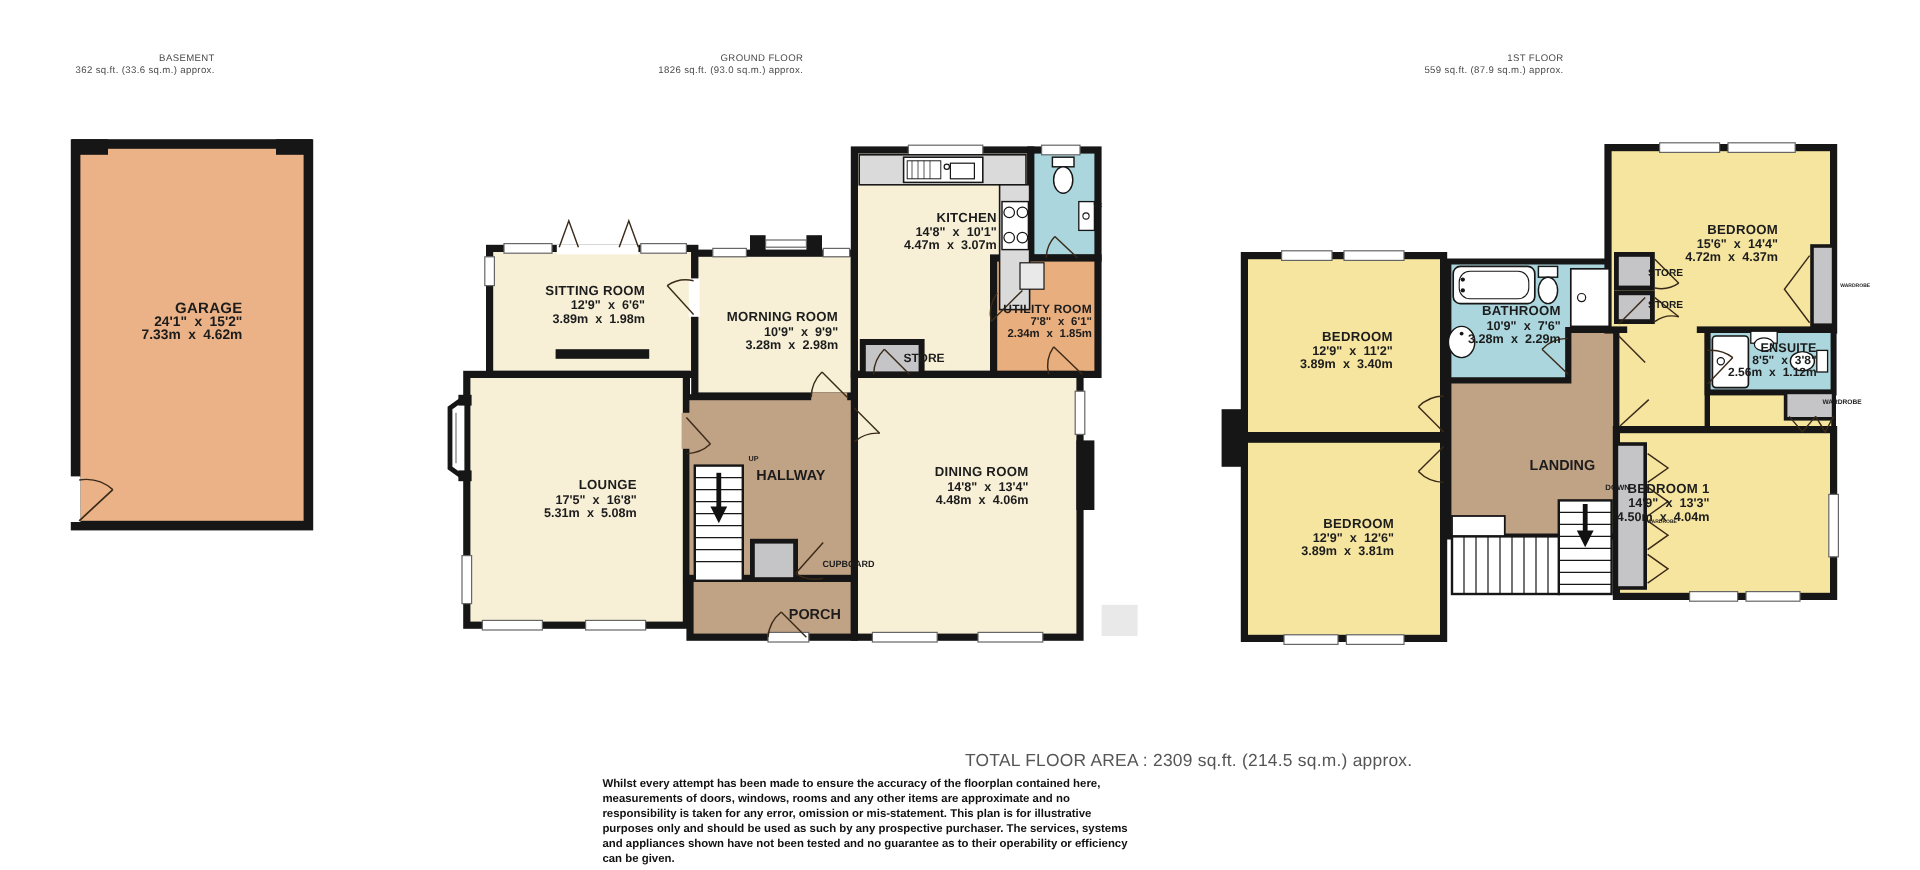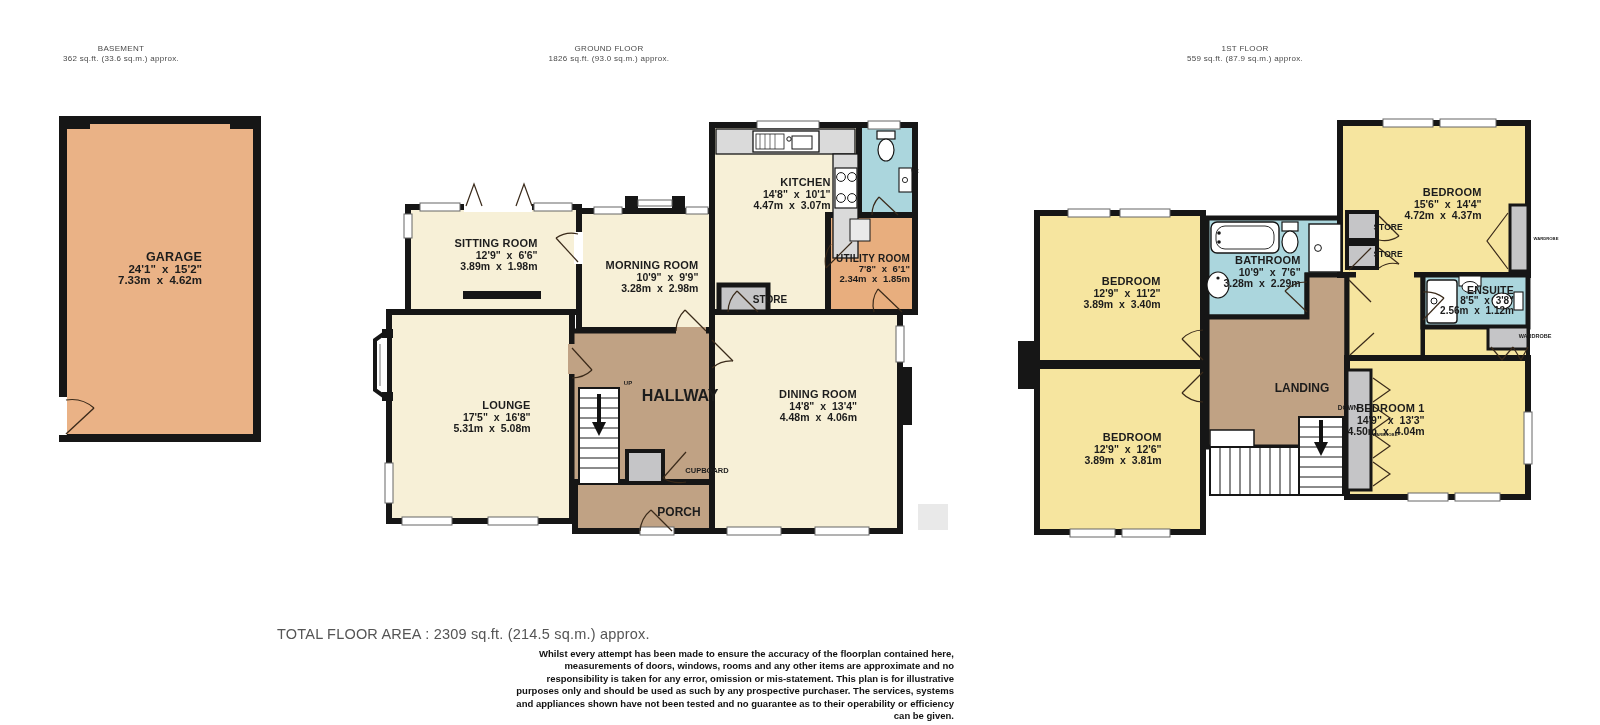--- a/index.html
+++ b/index.html
@@ -10,26 +10,26 @@
   .rl{position:absolute;transform:translate(-50%,-50%);text-align:right;color:#1c1c1c;
       white-space:nowrap;line-height:11.5px;z-index:5;}
   .rl .rn{font-weight:bold;font-size:11px;letter-spacing:.2px;}
   .rl .rd{font-weight:bold;font-size:10.5px;word-spacing:3px;}
   .rl.big .rn{font-size:12.5px;}
   .rl.big .rd{font-size:11.5px;}
   
   .sl{position:absolute;transform:translate(-50%,-50%);font-weight:bold;color:#1c1c1c;
       white-space:nowrap;z-index:5;margin-left:27px;}
   
-  .ft{position:absolute;transform:translateX(-50%);text-align:center;color:#4a4a4a;
+  .ft{position:absolute;transform:translateX(-50%);text-align:right;color:#4a4a4a;
       font-size:8px;line-height:9.5px;letter-spacing:.3px;z-index:5;}
   
-  .total{position:absolute;left:277px;top:626px;width:900px;text-align:left;
+  .total{position:absolute;left:277px;top:626px;width:900px;text-align:right;
          color:#555;font-size:14.5px;letter-spacing:.2px;z-index:5;}
-  .disclaimer{position:absolute;left:502px;top:648px;width:452px;text-align:right;
+  .disclaimer{position:absolute;left:502px;top:648px;width:452px;text-align:left;
          color:#111;font-size:9.5px;font-weight:bold;line-height:12.4px;z-index:5;}
   .credit{position:absolute;left:277px;top:711px;width:900px;text-align:center;
          color:#111;font-size:9.5px;font-weight:bold;z-index:5;}
 </style>
 </head>
 <body>
 
 <div class="canvas">
 
   <svg class="plan-svg" width="1600" height="725" viewBox="0 0 1600 725">
@@ -381,21 +381,21 @@
     <div class="rd">10'9" x 7'6"</div>
     <div class="rd">3.28m x 2.29m</div>
   </div>
 
   <div class="rl" style="left:1477px;top:301px;line-height:10.5px">
     <div class="rn" style="font-size:10.5px">ENSUITE</div>
     <div class="rd" style="font-size:10px">8'5" x 3'8"</div>
     <div class="rd" style="font-size:10px">2.56m x 1.12m</div>
   </div>
 
-  <div class="sl" style="left:653px;top:396px;font-size:16px">HALLWAY</div>
+  <div class="sl" style="left:632px;top:396px;font-size:12px">HALLWAY</div>
   <div class="sl" style="left:1275px;top:388px;font-size:12px">LANDING</div>
   <div class="sl" style="left:652px;top:512px;font-size:12px">PORCH</div>
   <div class="sl" style="left:680px;top:470px;font-size:7.5px">CUPBOARD</div>
   <div class="sl" style="left:743px;top:299px;font-size:10px">STORE</div>
   <div class="sl" style="left:1361px;top:227px;font-size:8.5px">STORE</div>
   <div class="sl" style="left:1361px;top:254px;font-size:8.5px">STORE</div>
   <div class="sl" style="left:1508px;top:336px;font-size:5.5px">WARDROBE</div>
   <div class="sl" style="left:1519px;top:238px;font-size:4.2px">WARDROBE</div>
   <div class="sl" style="left:1358px;top:434px;font-size:4.2px">WARDROBE</div>
   <div class="sl" style="left:888px;top:171px;font-size:4.5px">WC</div>

